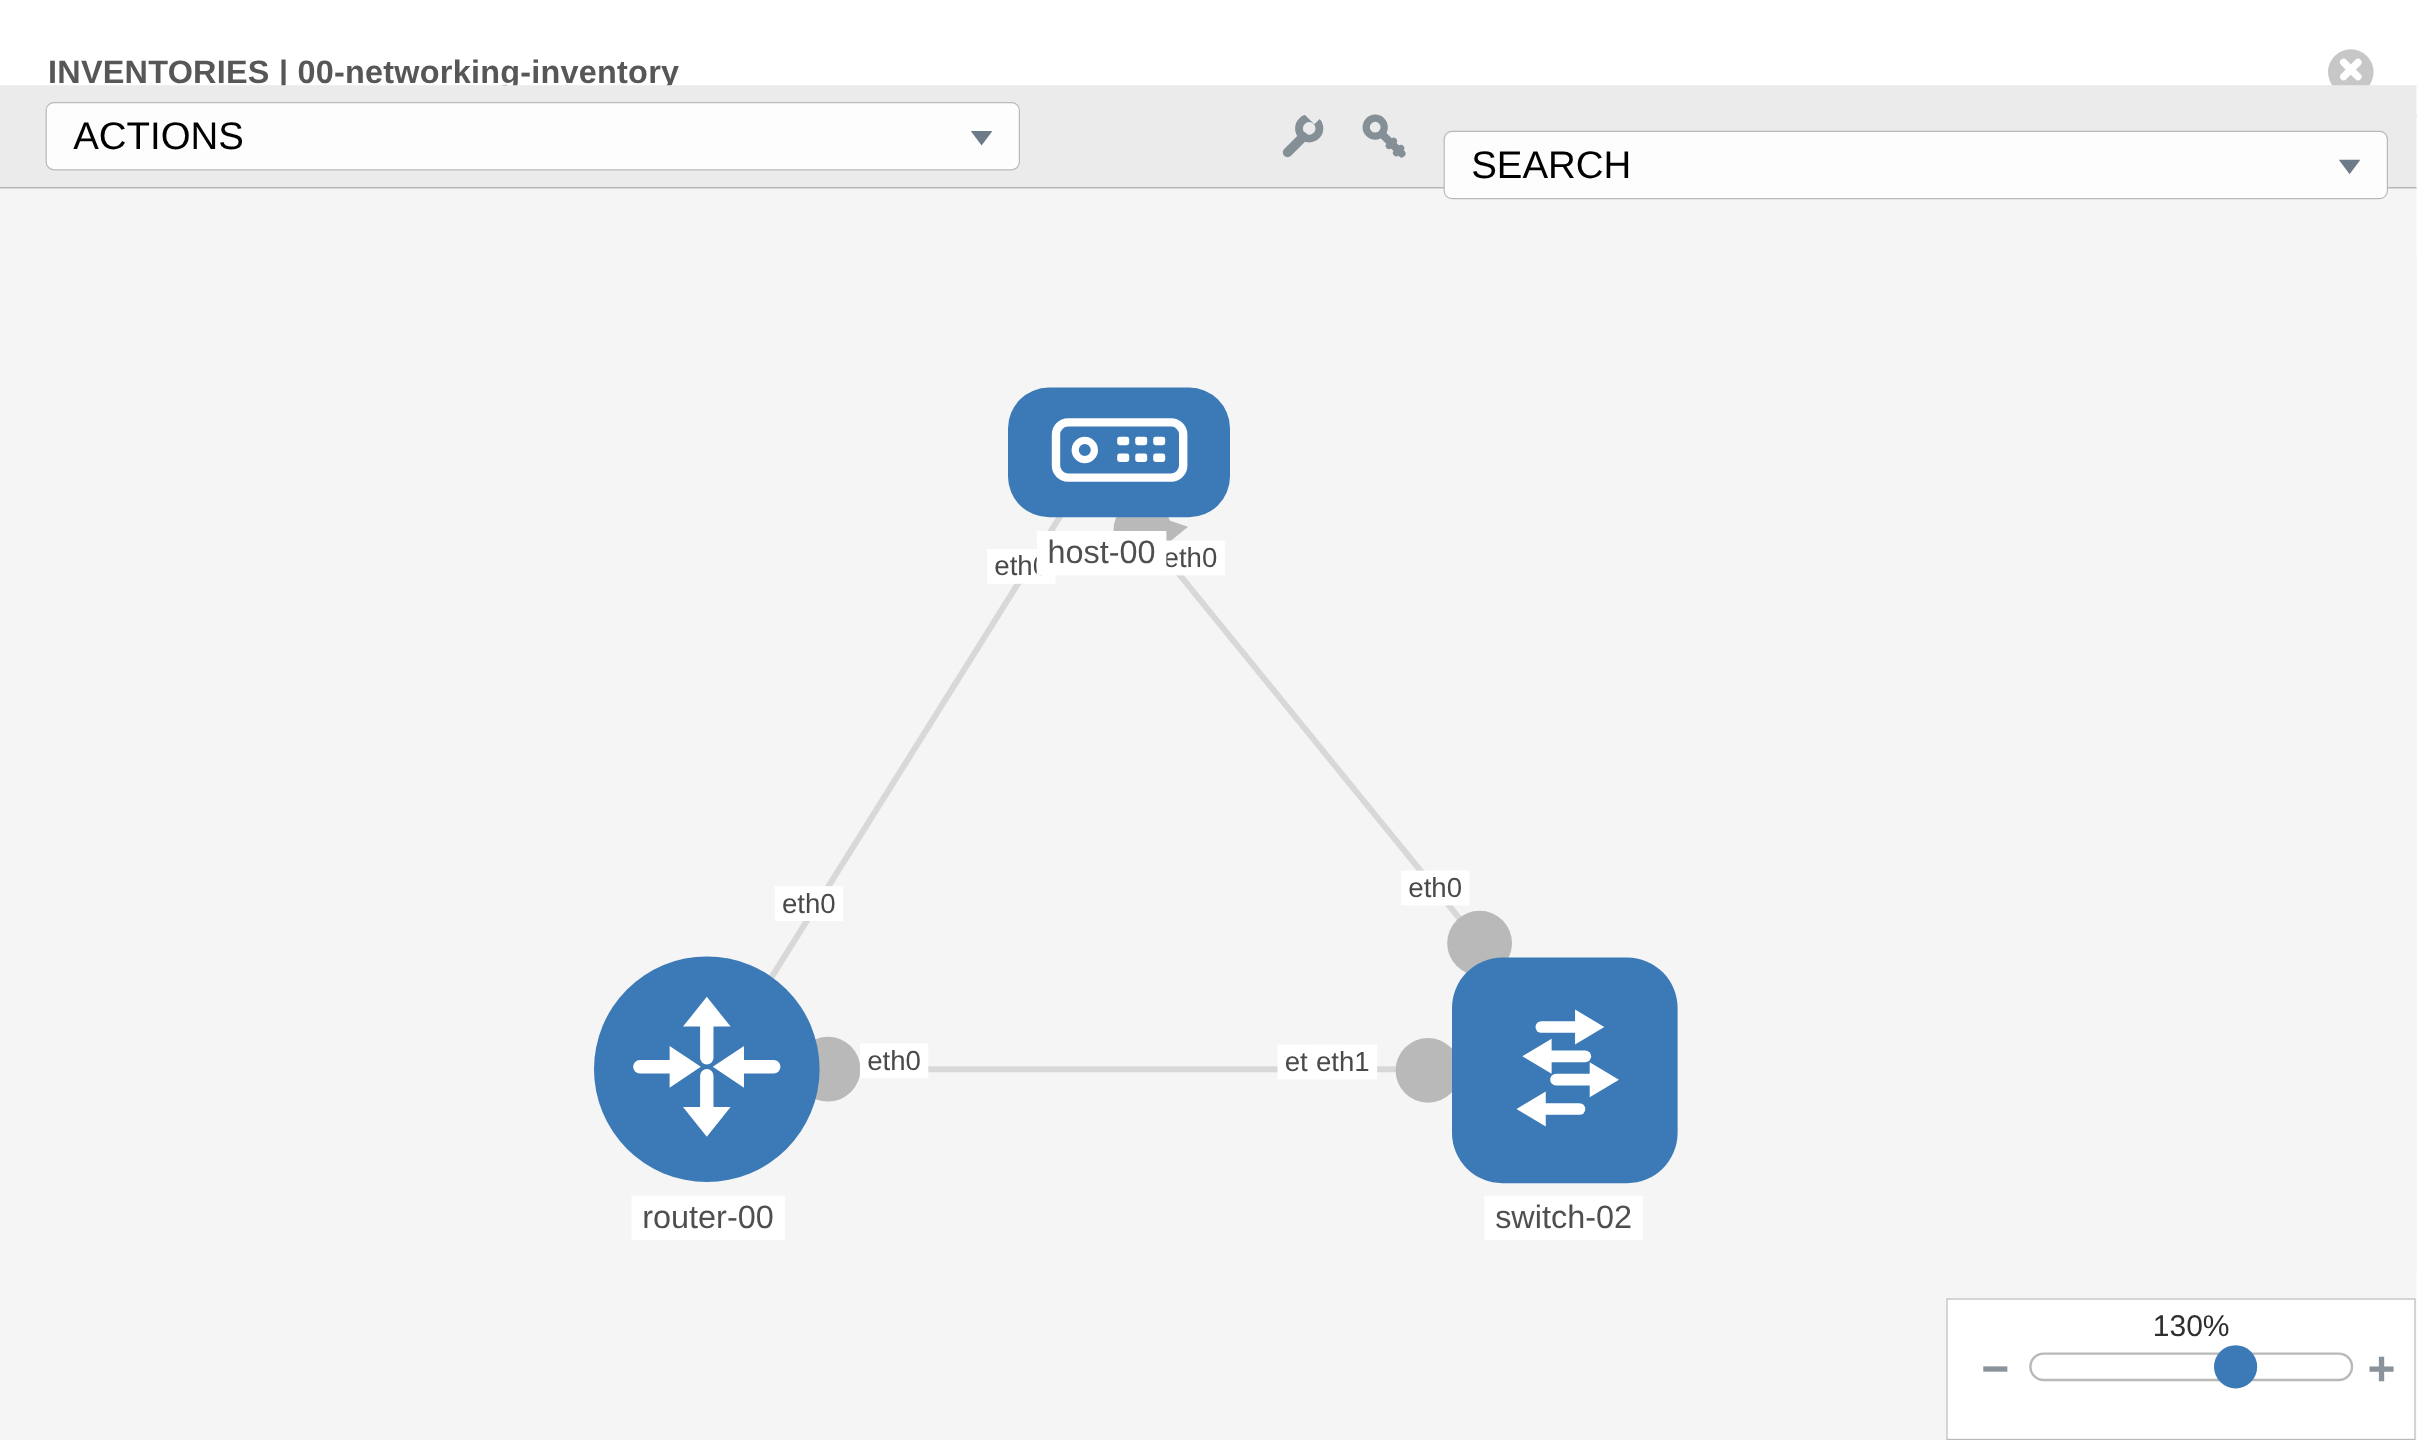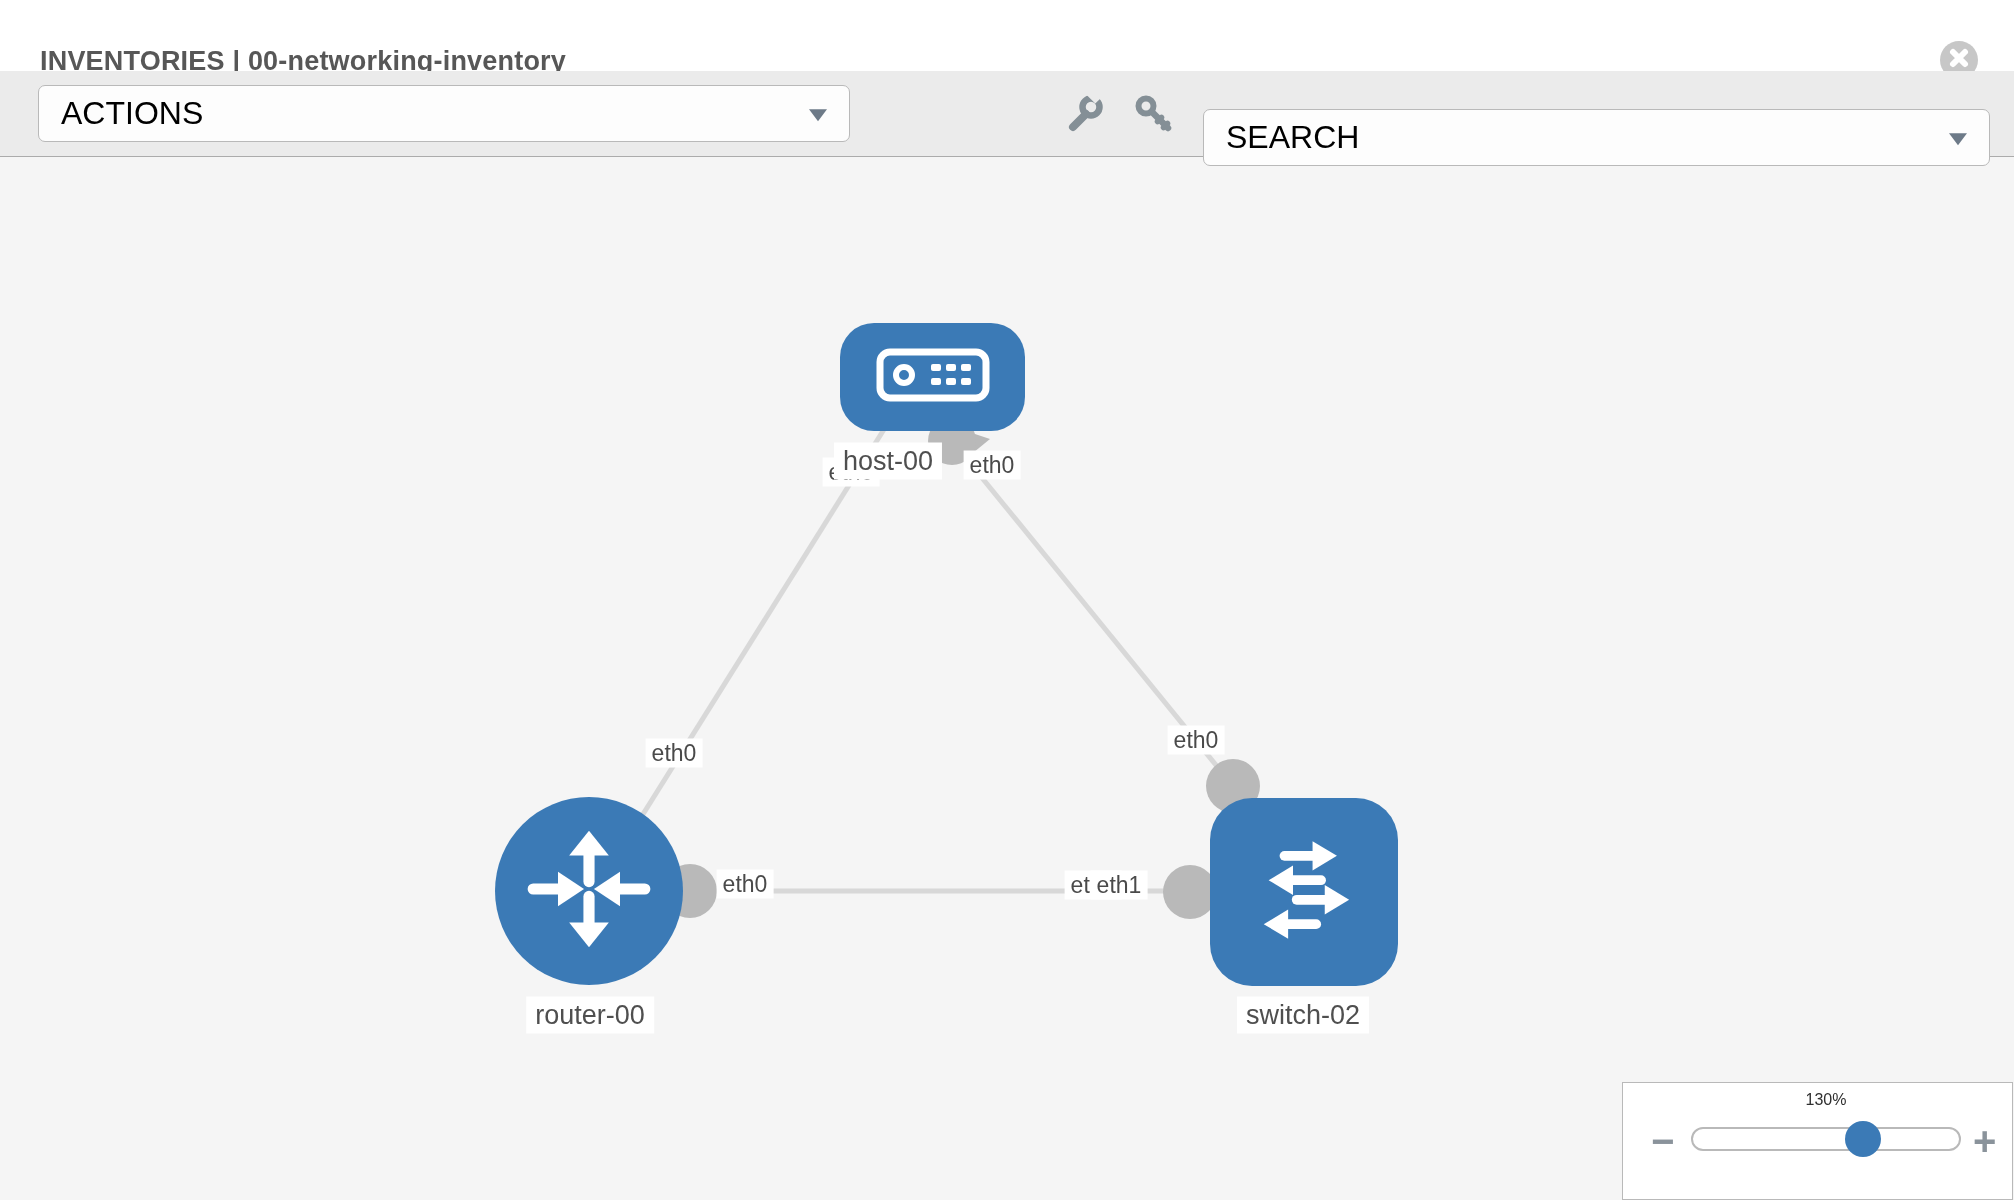--- a/index.html
+++ b/index.html
@@ -48,21 +48,21 @@
 
   .chip { position:absolute; transform:translate(-50%,-50%); background:#fff;
           color:#4a4a4a; white-space:nowrap; z-index:10; }
   .node-label  { font-size:27px; color:#4f4f4f; padding:3px 9px; }
   .iface-label { font-size:23px; padding:1px 6px; }
 
   
   .zoom-panel { position:absolute; left:1622px; top:1082px; width:391px; height:118px;
                 background:#fff; border:1.5px solid #b9b9b9; box-sizing:border-box; z-index:40; }
   .zoom-level { position:absolute; left:68px; top:8px; width:270px; text-align:center;
-                font-size:16px; color:#2f2f2f; }
+                font-size:25px; color:#2f2f2f; }
   .zoom-minus, .zoom-plus { position:absolute; top:38px; font-size:40px; font-weight:700;
                 color:#8a939b; cursor:pointer; line-height:40px; }
   .zoom-minus { left:28px; }
   .zoom-plus  { left:350px; }
   .slider-track { position:absolute; left:68px; top:44px; width:270px; height:24px;
                   background:#fff; border:2px solid #b9b9b9; border-radius:13px;
                   box-sizing:border-box; cursor:pointer; }
   .slider-thumb { position:absolute; top:50%; left:64%; transform:translate(-50%,-50%);
                   width:36px; height:36px; border-radius:50%; background:#3b7ab6;
                   cursor:grab; }
@@ -173,21 +173,21 @@
             <polygon points="21,42 41,30 41,54" stroke="none"></polygon>
             <path d="M44 58 H68" fill="none"></path>
             <polygon points="87,58 67,46 67,70" stroke="none"></polygon>
             <path d="M60 78 H36" fill="none"></path>
             <polygon points="17,78 37,66 37,90" stroke="none"></polygon>
           </g>
         </svg>
       </span>
     </div>
 
-    <div class="chip node-label" style="left:888px; top:304px;text-align:center;">host-00</div>
+    <div class="chip node-label" style="left:918px; top:304px;text-align:center;">host-00</div>
     <div class="chip node-label" style="left:590px; top:858px;">router-00</div>
     <div class="chip node-label" style="left:1303px; top:858px;">switch-02</div>
 
     <div class="chip iface-label" style="left:851px; top:315px; z-index:9;">eth0</div>
     <div class="chip iface-label" style="left:992px; top:308px; z-index:9;">eth0</div>
     <div class="chip iface-label" style="left:674px; top:596px;">eth0</div>
     <div class="chip iface-label" style="left:1196px; top:583px;">eth0</div>
     <div class="chip iface-label" style="left:745px; top:727px;">eth0</div>
     <div class="chip iface-label" style="left:1093px; top:728px; z-index:10;">eth0</div>
     <div class="chip iface-label" style="left:1119px; top:728px; z-index:11;">eth1</div>

